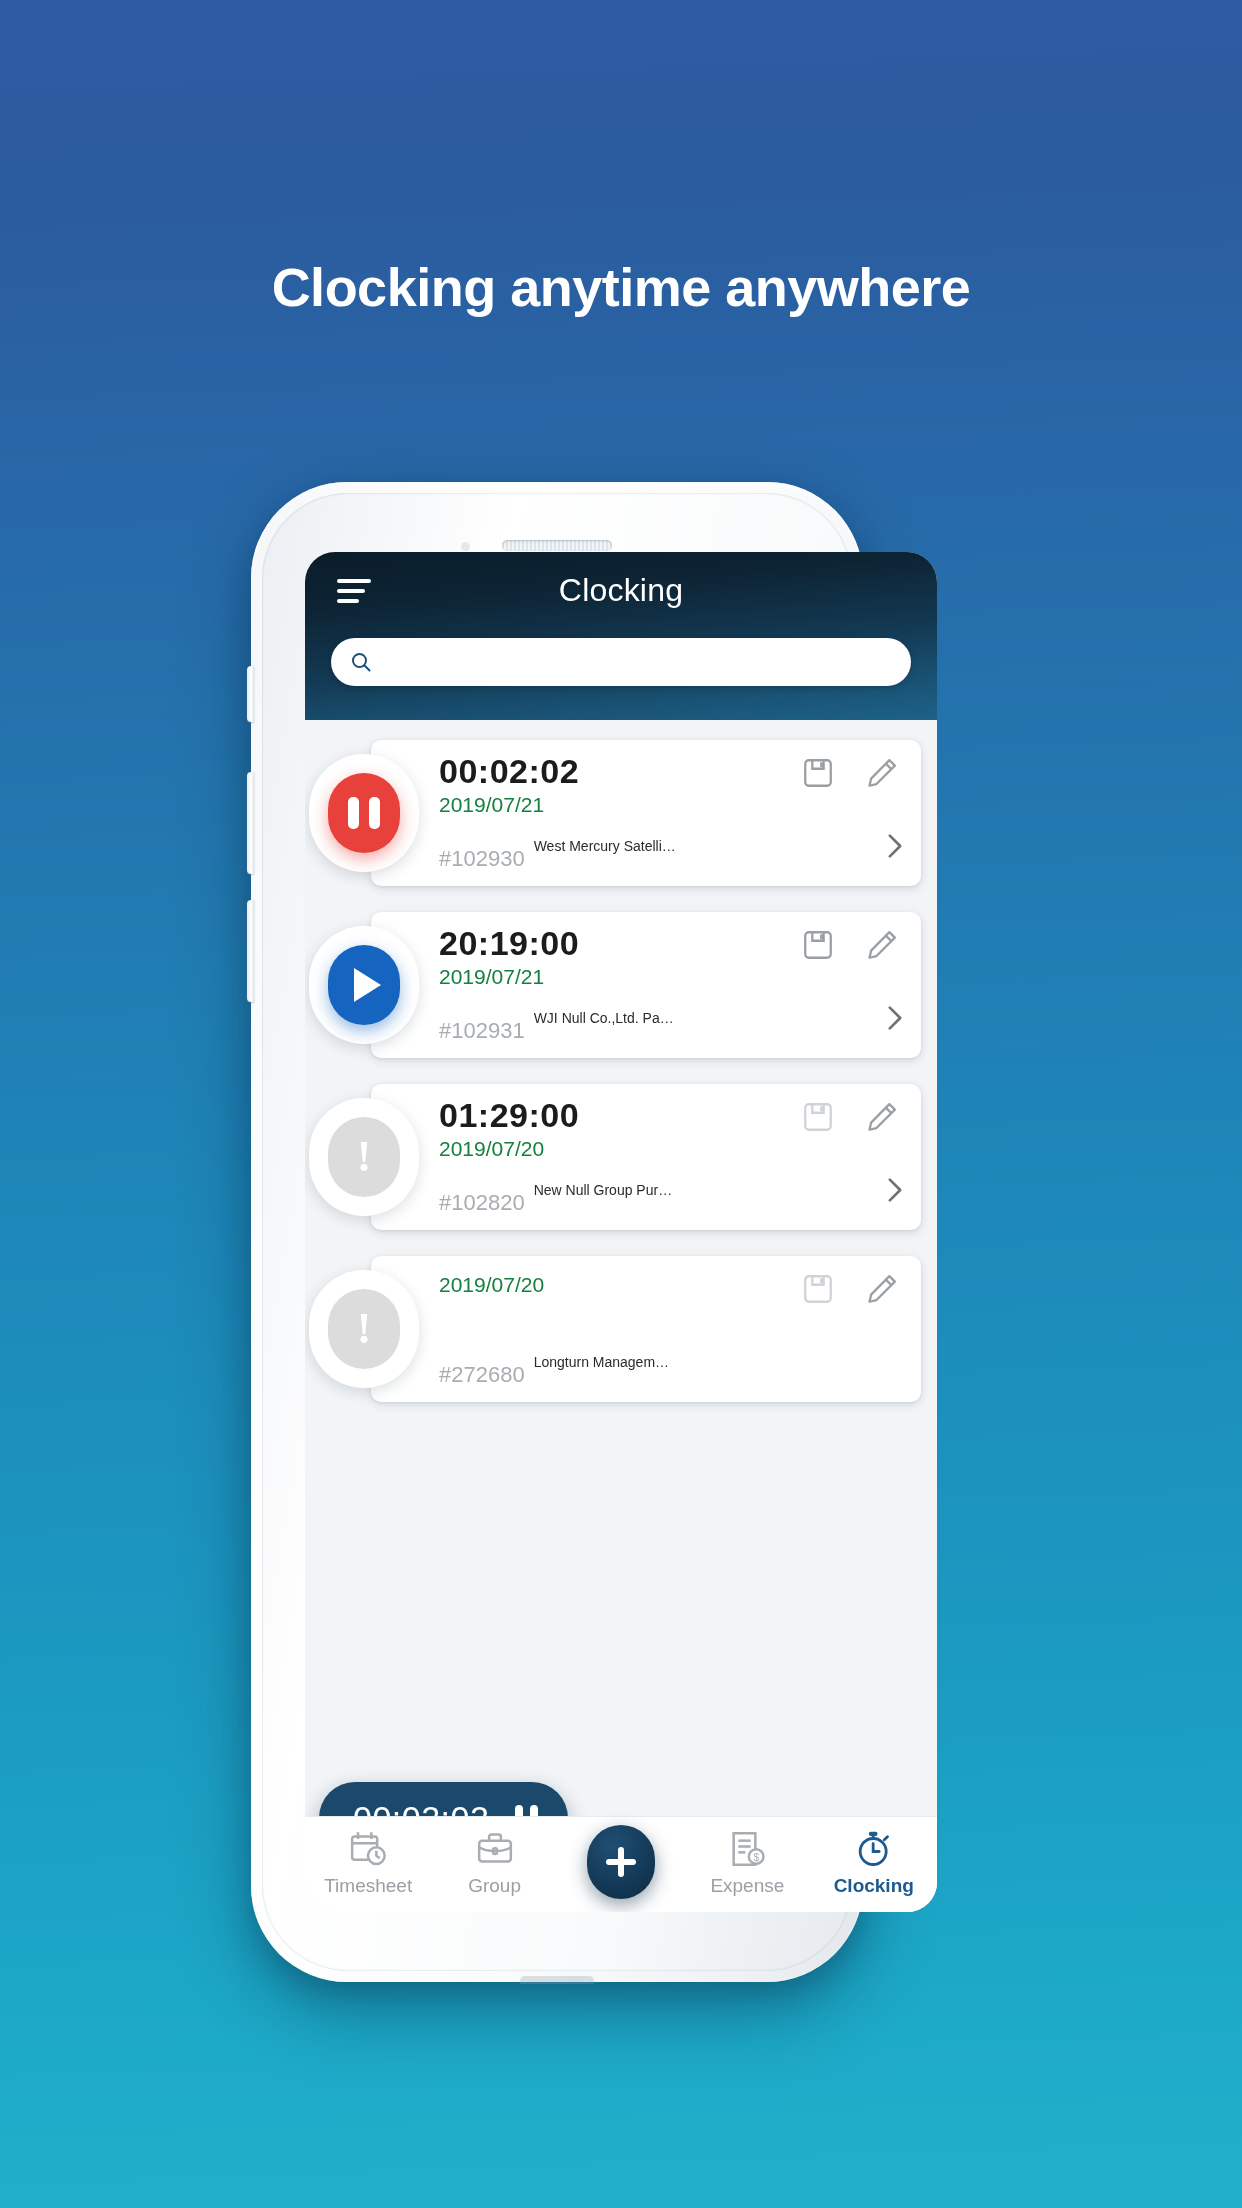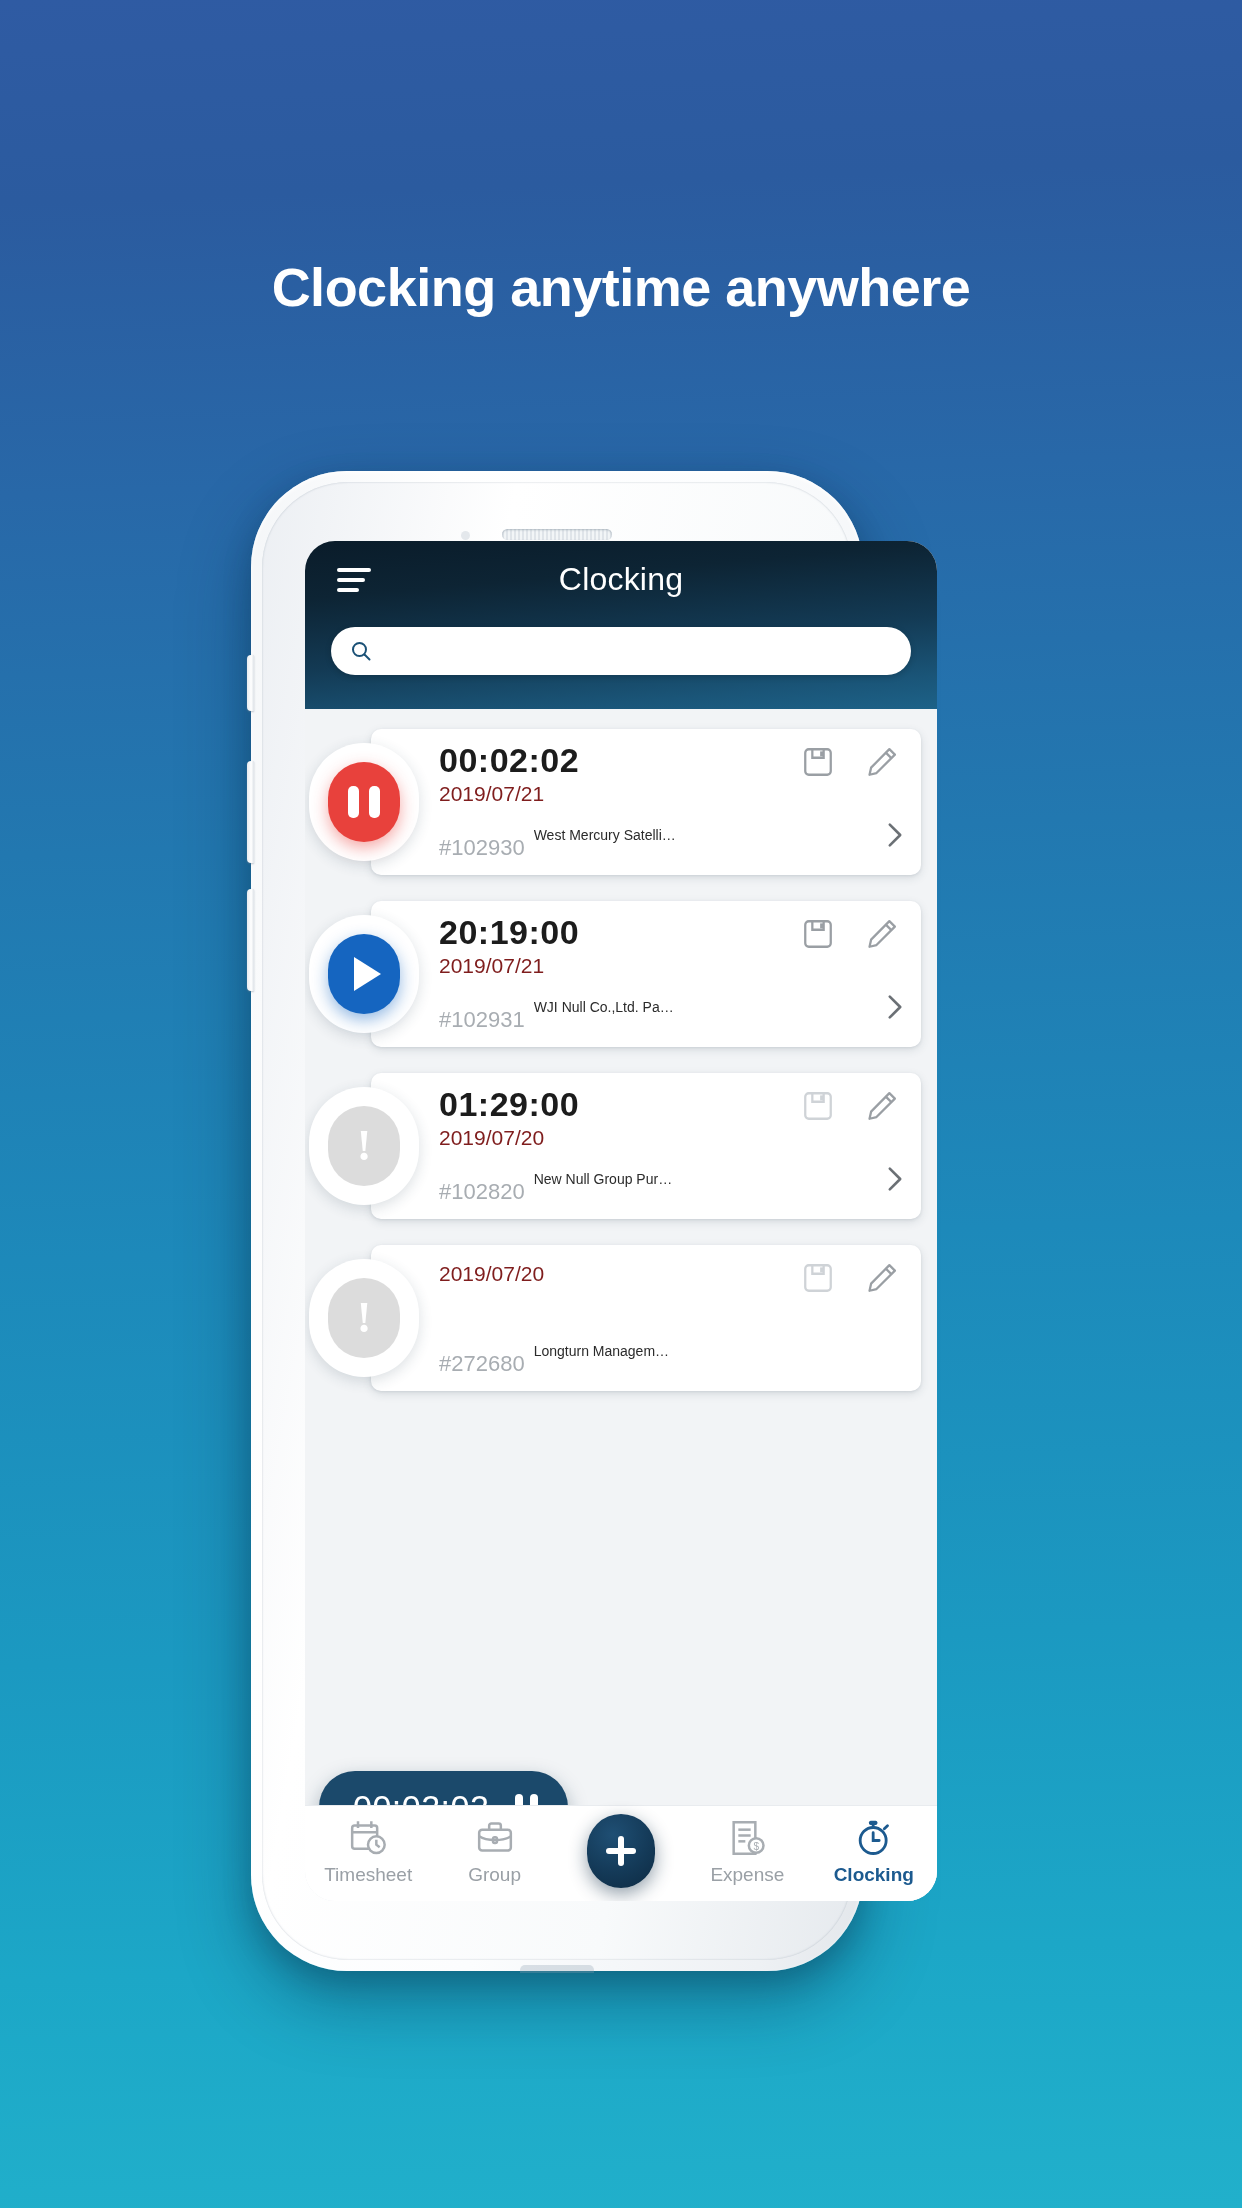--- a/index.html
+++ b/index.html
@@ -29,21 +29,21 @@
     color:#ffffff;
     font-size:54px;
     font-weight:700;
     letter-spacing:-0.5px;
     white-space:nowrap;
   }
 
   
   .phone {
     position:absolute;
-    left:251px; top:471px;
+    left:251px; top:482px;
     width:612px; height:1500px;
     border-radius:96px;
     background:linear-gradient(100deg,#f4f6f8 0%,#ffffff 22%,#fcfdfe 55%,#eef1f4 88%,#e2e6ea 100%);
     box-shadow:
       0 30px 70px rgba(5,35,60,.38),
       0 10px 28px rgba(5,35,60,.22),
       inset 0 2px 4px rgba(255,255,255,.9);
   }
   .phone-inner-edge {
     position:absolute;
@@ -176,21 +176,21 @@
     color:#ffffff; font-size:44px; font-weight:700; line-height:1;
     font-family:"Liberation Serif", serif;
   }
 
   .card-body { padding:14px 0 0 68px; position:relative; height:100%; }
   .duration {
     font-size:34px; font-weight:700; color:#1c1c1c;
     letter-spacing:.5px; line-height:1.05;
   }
   .date {
-    font-size:21px; color:#7f1d1d; margin-top:3px; line-height:1.1;
+    font-size:21px; color:#15803d; margin-top:3px; line-height:1.1;
   }
   .matter-row {
     position:absolute; left:68px; right:16px; bottom:14px;
     display:flex; align-items:center;
   }
   .matter-id { font-size:22px; color:#a8adb2; margin-right:9px; white-space:nowrap;margin-top:27px; }
   .matter-name {
     font-size:14px; color:#2b2b2b;
     overflow:hidden; text-overflow:ellipsis; white-space:nowrap;
     flex:1;

